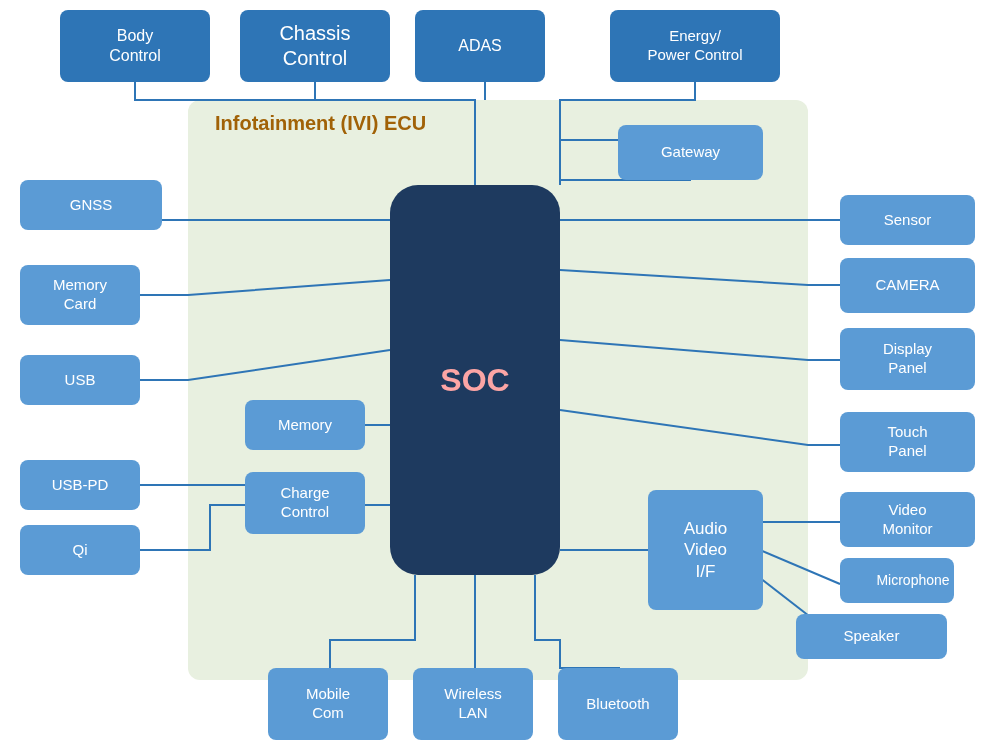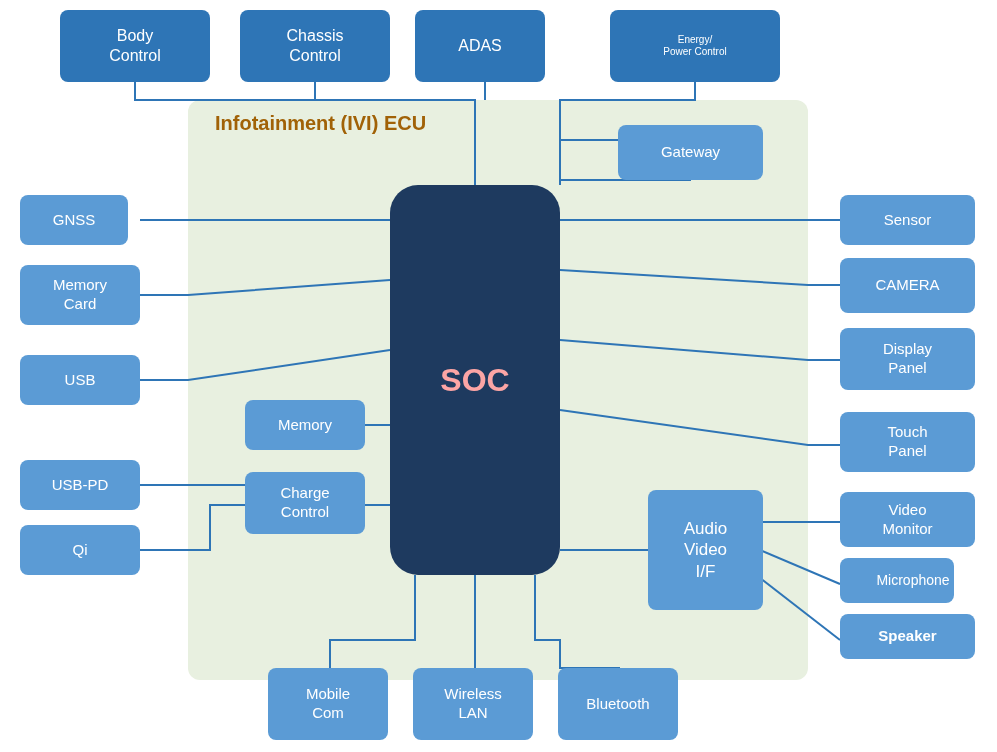--- a/index.html
+++ b/index.html
@@ -143,41 +143,41 @@
     <polyline points="760,550 840,584"></polyline>
 
     <polyline points="760,578 840,640"></polyline>
 
     <polyline points="415,575 415,640 330,640 330,668"></polyline>
     <polyline points="475,575 475,640 475,668"></polyline>
     <polyline points="535,575 535,640 560,640 560,668 620,668"></polyline>
   </svg>
 
   <div class="box box-top" style="left:60px;top:10px;width:150px;height:72px;font-size:16px;">Body<br>Control</div>
-  <div class="box box-top" style="left:240px;top:10px;width:150px;height:72px;font-size:16px;">Chassis<br>Control</div>
+  <div class="box box-top" style="left:240px;top:10px;width:150px;height:72px;font-size:20px;">Chassis<br>Control</div>
   <div class="box box-top" style="left:415px;top:10px;width:130px;height:72px;font-size:16px;">ADAS</div>
-  <div class="box box-top" style="left:610px;top:10px;width:170px;height:72px;font-size:10px;">Energy/<br>Power Control</div>
+  <div class="box box-top" style="left:610px;top:10px;width:170px;height:72px;font-size:15px;">Energy/<br>Power Control</div>
 
   <div class="soc">
     <span>SOC</span>
   </div>
 
-  <div class="box" style="left:20px;top:195px;width:108px;height:50px;">GNSS</div>
+  <div class="box" style="left:20px;top:180px;width:142px;height:50px;">GNSS</div>
   <div class="box" style="left:20px;top:265px;width:120px;height:60px;">Memory<br>Card</div>
   <div class="box" style="left:20px;top:355px;width:120px;height:50px;">USB</div>
   <div class="box" style="left:20px;top:460px;width:120px;height:50px;text-align:center;">USB-PD</div>
   <div class="box" style="left:20px;top:525px;width:120px;height:50px;">Qi</div>
 
   <div class="box" style="left:840px;top:195px;width:135px;height:50px;">Sensor</div>
   <div class="box" style="left:840px;top:258px;width:135px;height:55px;">CAMERA</div>
   <div class="box" style="left:840px;top:328px;width:135px;height:62px;">Display<br>Panel</div>
   <div class="box" style="left:840px;top:412px;width:135px;height:60px;">Touch<br>Panel</div>
   <div class="box" style="left:840px;top:492px;width:135px;height:55px;">Video<br>Monitor</div>
   <div class="box" style="left:840px;top:558px;width:114px;height:45px;font-size:14px;padding-left:32px;">Microphone</div>
-  <div class="box" style="left:840px;top:614px;width:135px;height:45px;font-weight:bold;">Speaker</div>
+  <div class="box" style="left:796px;top:614px;width:151px;height:45px;">Speaker</div>
 
   <div class="box" style="left:245px;top:400px;width:120px;height:50px;">Memory</div>
   <div class="box" style="left:245px;top:472px;width:120px;height:62px;">Charge<br>Control</div>
   <div class="box" style="left:618px;top:125px;width:145px;height:55px;">Gateway</div>
   <div class="box" style="left:648px;top:490px;width:115px;height:120px;font-size:17px;">Audio<br>Video<br>I/F</div>
 
   <div class="box" style="left:268px;top:668px;width:120px;height:72px;">Mobile<br>Com</div>
   <div class="box" style="left:413px;top:668px;width:120px;height:72px;">Wireless<br>LAN</div>
   <div class="box" style="left:558px;top:668px;width:120px;height:72px;">Bluetooth</div>
 

